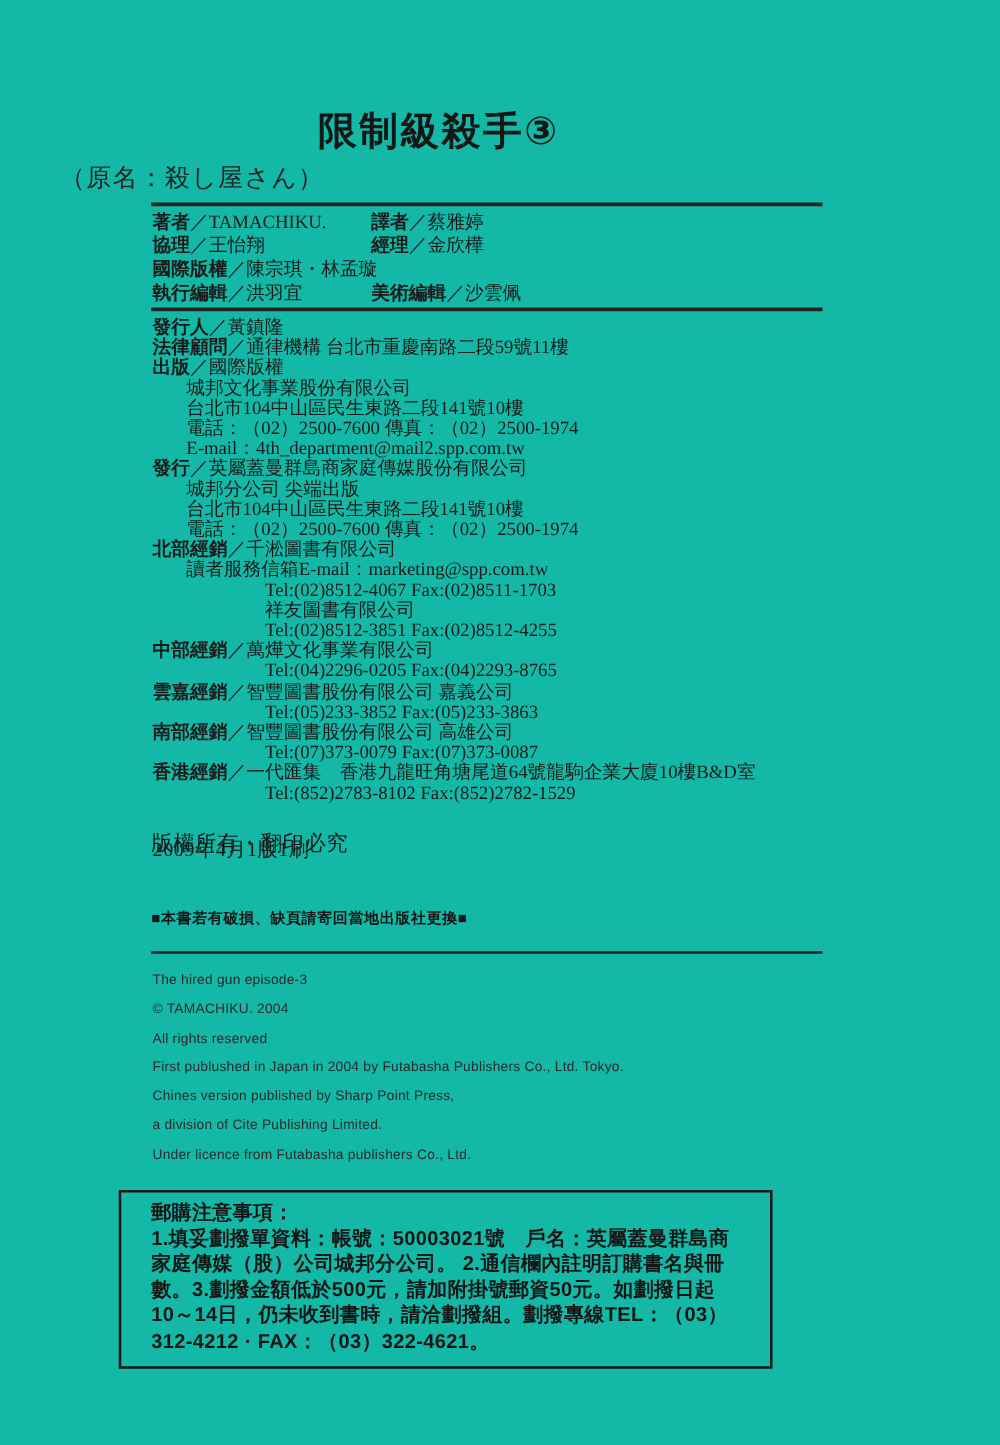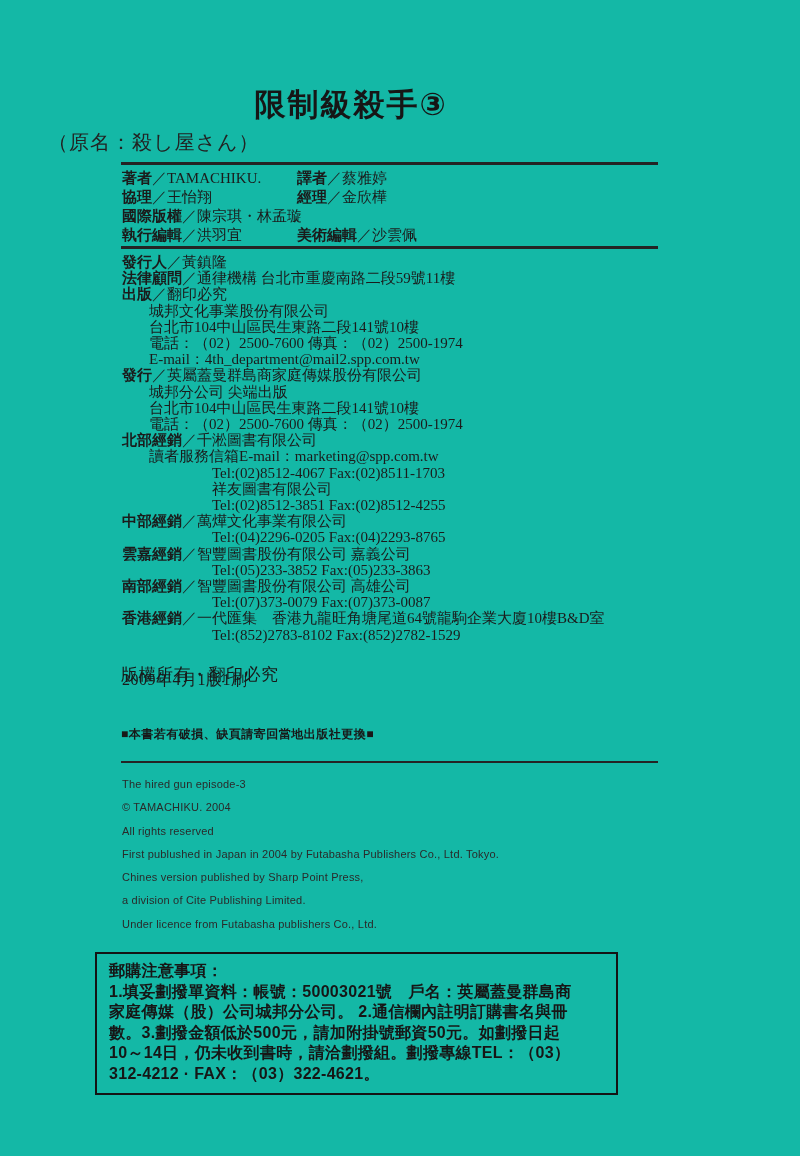--- a/index.html
+++ b/index.html
@@ -65,21 +65,21 @@
     position:absolute;left:122px;top:773px;
     font-size:11px;line-height:23.3px;color:#2a2a2a;
     letter-spacing:0.2px;
   }
   .eng-line{white-space:nowrap;}
 
   .mailbox{
     position:absolute;left:95px;top:952px;
     width:523px;box-sizing:border-box;
     border:2px solid #141414;
-    padding:7px 12px 9px 12px;
+    padding:7px 12px 9px 24px;
     font-weight:700;font-size:16px;line-height:20.5px;
     color:#161616;letter-spacing:0.3px;
   }
   .mail-line{white-space:nowrap;}
 </style>
 </head>
 <body>
 
 <div class="sheet">
 
@@ -113,21 +113,21 @@
   </div>
 
   <div class="rule" style="top:246px"></div>
 
   <div class="pubinfo">
 
       <div class="pub-line i0"><span class="lbl">發行人</span><span>／黃鎮隆</span></div>
 
       <div class="pub-line i0"><span class="lbl">法律顧問</span><span>／通律機構 台北市重慶南路二段59號11樓</span></div>
 
-      <div class="pub-line i0"><span class="lbl">出版</span><span>／翻印必究</span></div>
+      <div class="pub-line i0"><span class="lbl">出版</span><span>／國際版權</span></div>
 
       <div class="pub-line i1"><span class="lbl"></span><span>城邦文化事業股份有限公司</span></div>
 
       <div class="pub-line i1"><span class="lbl"></span><span>台北市104中山區民生東路二段141號10樓</span></div>
 
       <div class="pub-line i1"><span class="lbl"></span><span>電話：（02）2500-7600 傳真：（02）2500-1974</span></div>
 
       <div class="pub-line i1"><span class="lbl"></span><span>E-mail：4th_department@mail2.spp.com.tw</span></div>
 
       <div class="pub-line i0"><span class="lbl">發行</span><span>／英屬蓋曼群島商家庭傳媒股份有限公司</span></div>

